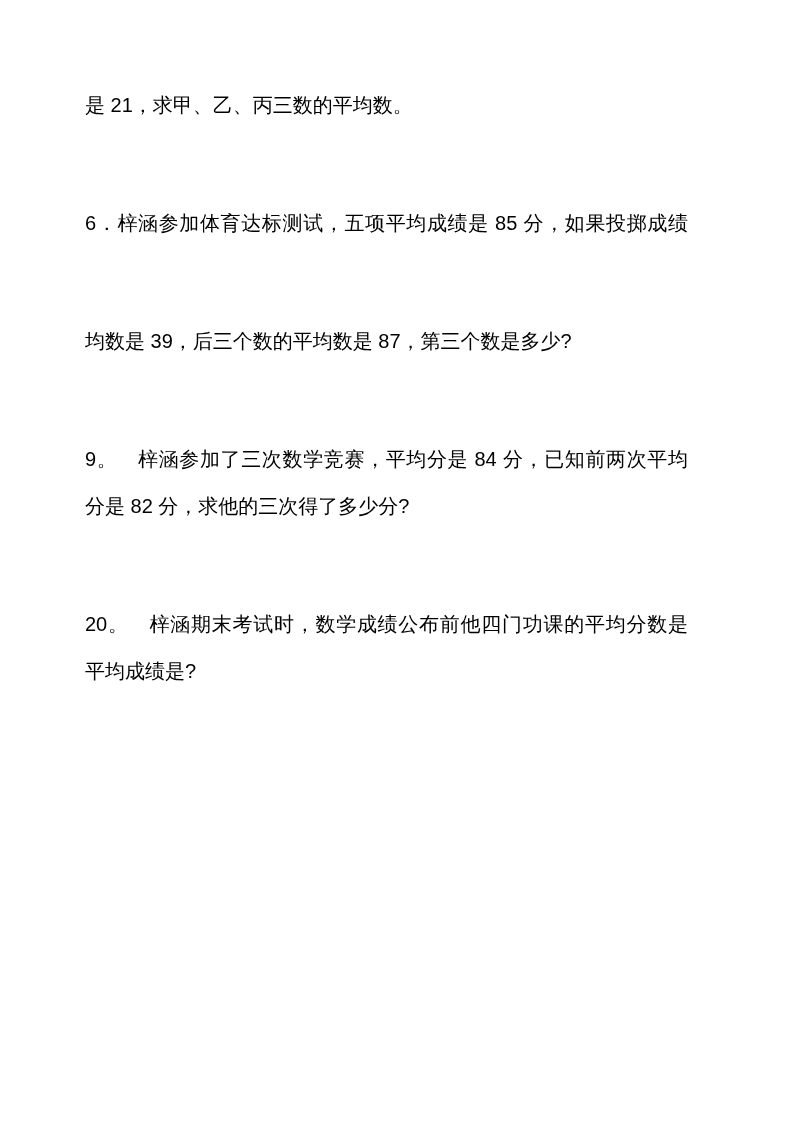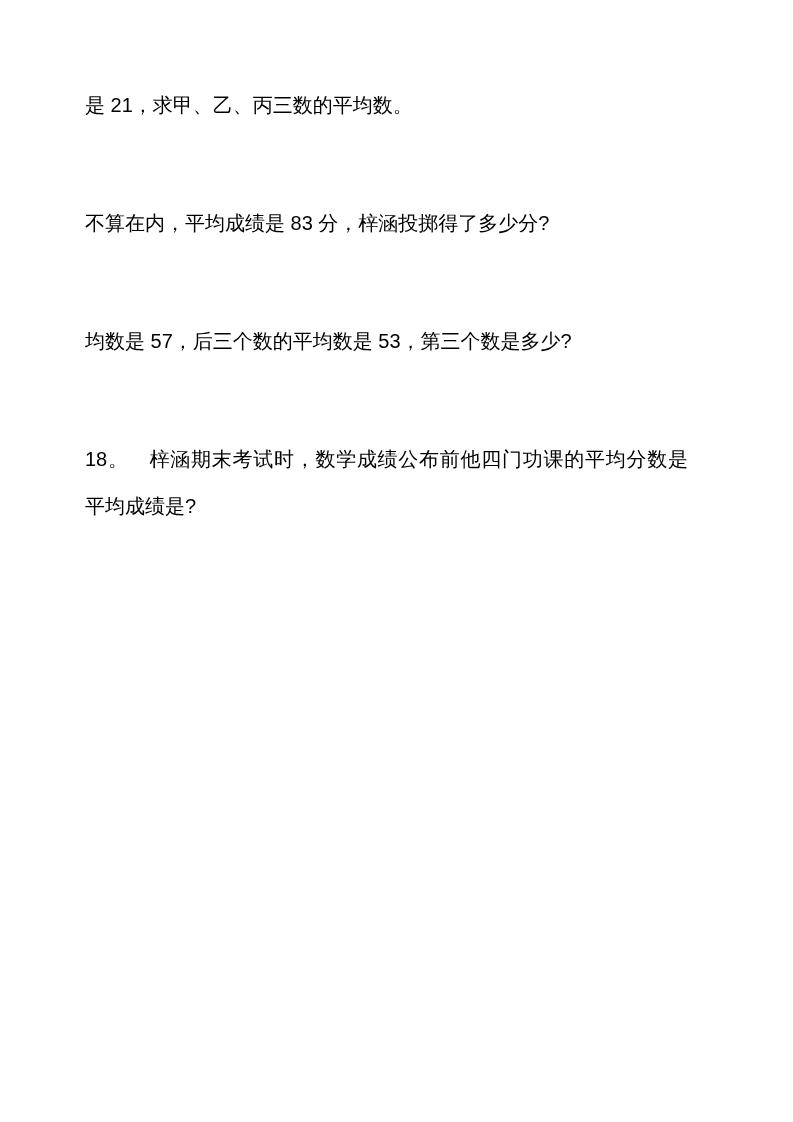--- a/index.html
+++ b/index.html
@@ -39,27 +39,31 @@
 </head>
 <body>
 
 <div class="page">
 
   <p class="para">
     <span class="line para-end">是 21，求甲、乙、丙三数的平均数。</span>
   </p>
 
   <p class="para">
-    <span class="line para-end">不算在内，平均成绩是 83 分，梓涵投掷得了多少分?</span>
+    <span class="line">6．梓涵参加体育达标测试，五项平均成绩是 85 分，如果投掷成绩</span>
   </p>
 
 
   <p class="para">
-    <span class="line para-end">均数是 57，后三个数的平均数是 53，第三个数是多少?</span>
+    <span class="line para-end">均数是 39，后三个数的平均数是 87，第三个数是多少?</span>
   </p>
 
+  <p class="para">
+    <span class="line">9。　梓涵参加了三次数学竞赛，平均分是 84 分，已知前两次平均</span>
+    <span class="line para-end">分是 82 分，求他的三次得了多少分?</span>
+  </p>
 
   <p class="para">
-    <span class="line">18。　梓涵期末考试时，数学成绩公布前他四门功课的平均分数是</span>
+    <span class="line">20。　梓涵期末考试时，数学成绩公布前他四门功课的平均分数是</span>
     <span class="line para-end">平均成绩是?</span>
   </p>
 
 </div>
 
 </body></html>

